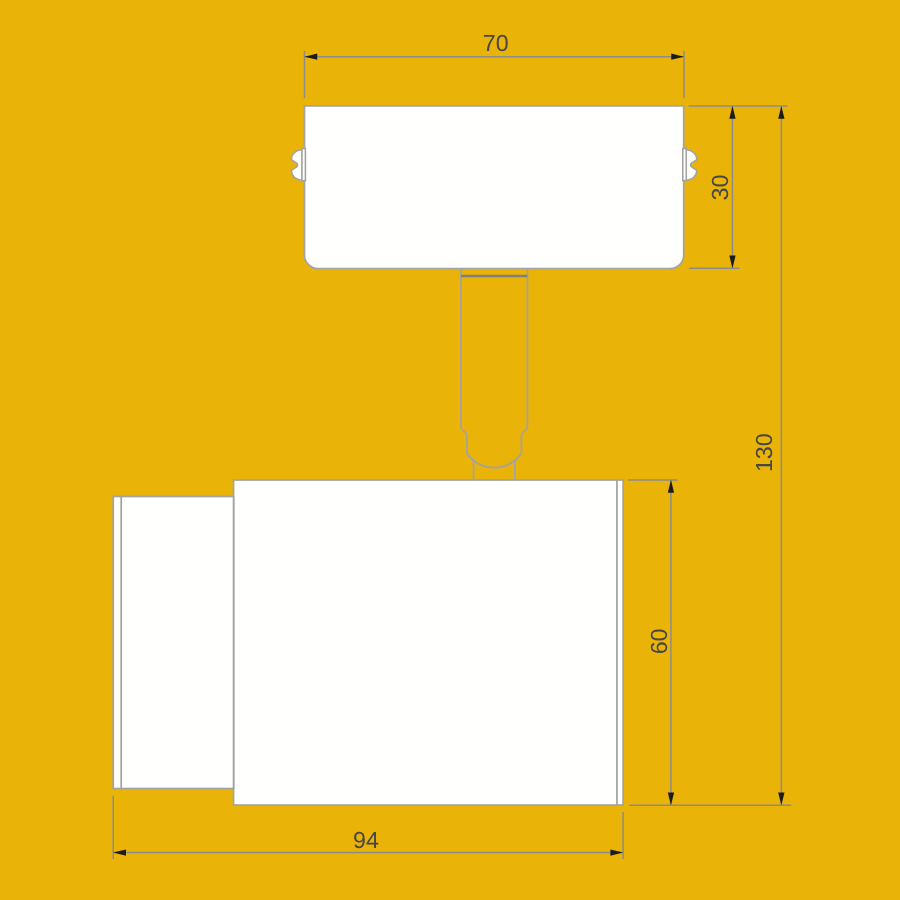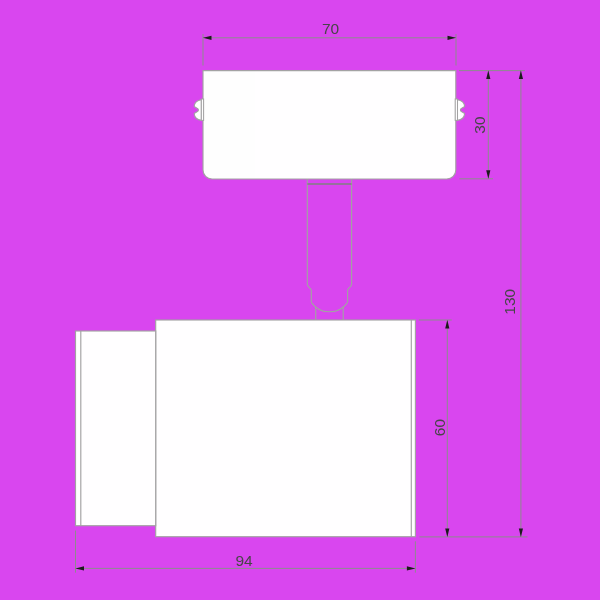--- a/index.html
+++ b/index.html
@@ -1,16 +1,16 @@
 <!DOCTYPE html>
 <html><head>
 <meta charset="utf-8">
 <style>
   html,body{margin:0;padding:0;background:#ffffff;}
-  .page{width:600px;height:600px;position:relative;background:#d946ef;overflow:hidden;}
+  .page{width:600px;height:600px;position:relative;background:#eab308;overflow:hidden;}
   svg{display:block;opacity:0.999;transform:translateZ(0);}
   text{font-family:"Liberation Sans", sans-serif;fill:#474747;font-size:15.5px;}
 </style>
 </head>
 <body>
 <div class="page">
 <svg width="600" height="600" viewBox="0 0 600 600" fill="none" stroke-linecap="butt">
 
   <path d="M203,70.6 L455.8,70.6 L455.8,170 A9,9 0 0 1 446.8,179 L212,179 A9,9 0 0 1 203,170 Z" fill="#ffffff" stroke="#a3a3a3" stroke-width="1.15"></path>
 

